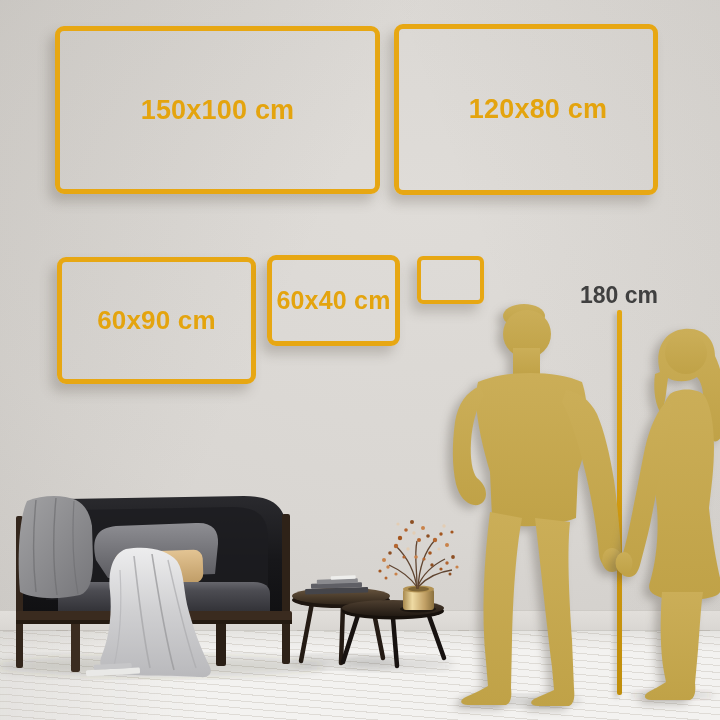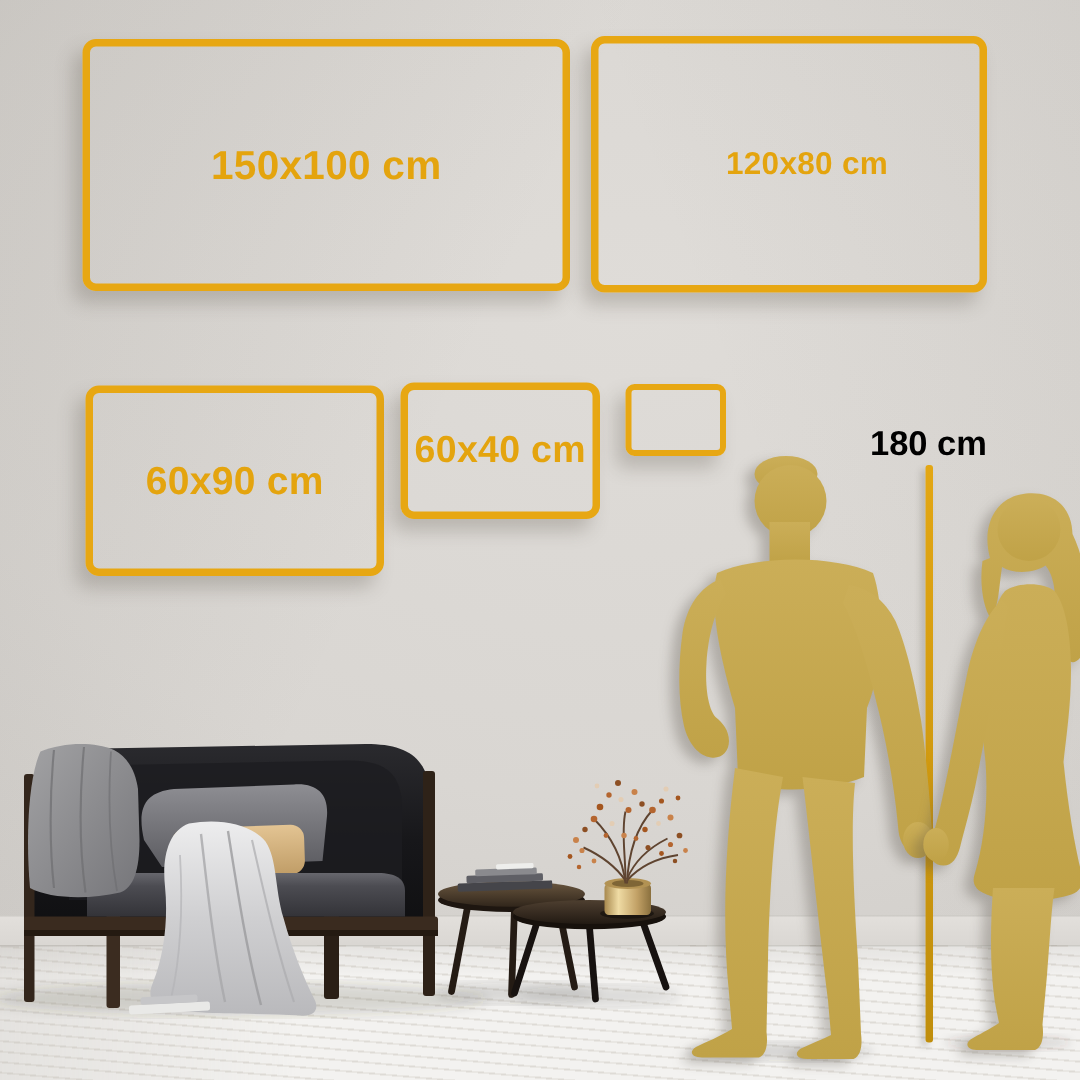--- a/index.html
+++ b/index.html
@@ -35,34 +35,34 @@
     border:5px solid #E7A713;border-radius:9px;
     box-shadow:-6px 8px 12px rgba(96,90,78,.28);
     display:flex;align-items:center;justify-content:center;
   }
   .frame .lbl{
     color:#E4A40E;font-weight:bold;white-space:nowrap;letter-spacing:.2px;
   }
   .f150{left:55px;top:26px;width:325px;height:168px;}
   .f150 .lbl{font-size:27px;}
   .f120{left:394px;top:24px;width:264px;height:171px;}
-  .f120 .lbl{font-size:21px;margin-left:24px;}
+  .f120 .lbl{font-size:27px;margin-left:24px;}
   .f90{left:57px;top:257px;width:199px;height:127px;}
   .f90 .lbl{font-size:26px;}
   .f60{left:267px;top:255px;width:133px;height:91px;}
   .f60 .lbl{font-size:25px;}
   .f30{left:417px;top:256px;width:67px;height:48px;border-width:4px;border-radius:6px;}
   .lbl30{
     position:absolute;left:412px;top:226px;width:116px;text-align:center;
     color:#E4A40E;font-weight:bold;font-size:23px;white-space:nowrap;
   }
   
   .hlabel{
     position:absolute;left:574px;top:282px;width:90px;text-align:center;
-    color:#000000;font-weight:bold;font-size:23px;white-space:nowrap;
+    color:#404040;font-weight:bold;font-size:23px;white-space:nowrap;
   }
   .hline{
     position:absolute;left:617px;top:310px;width:5px;height:385px;border-radius:2px;
     background:linear-gradient(180deg,#E3A714,#C08E0C);
     box-shadow:-3px 3px 4px rgba(96,90,78,.25);
   }
   
   .layer{position:absolute;left:0;top:0;width:720px;height:720px;pointer-events:none;}
   .fig{filter:drop-shadow(-6px 4px 4px rgba(88,82,70,.32));}
 </style>

